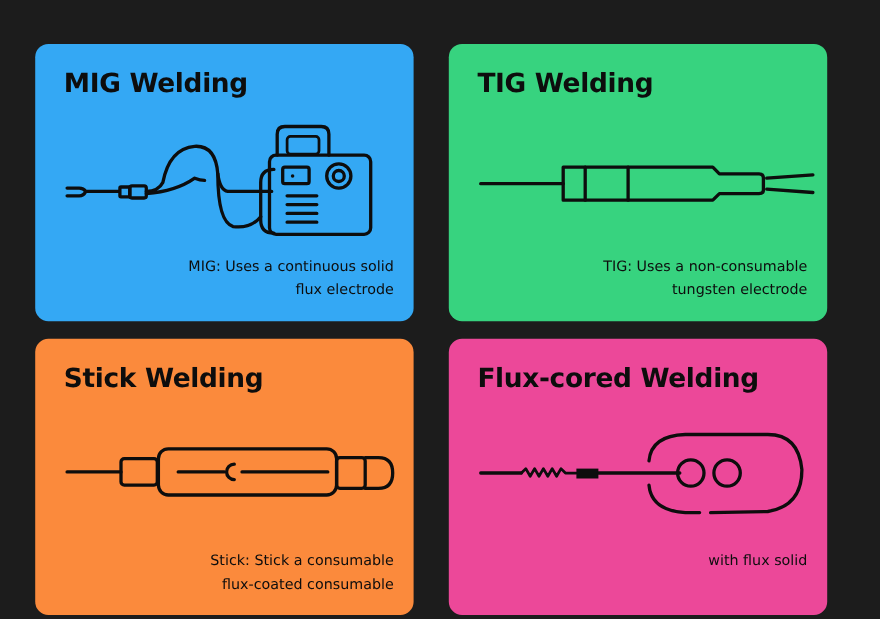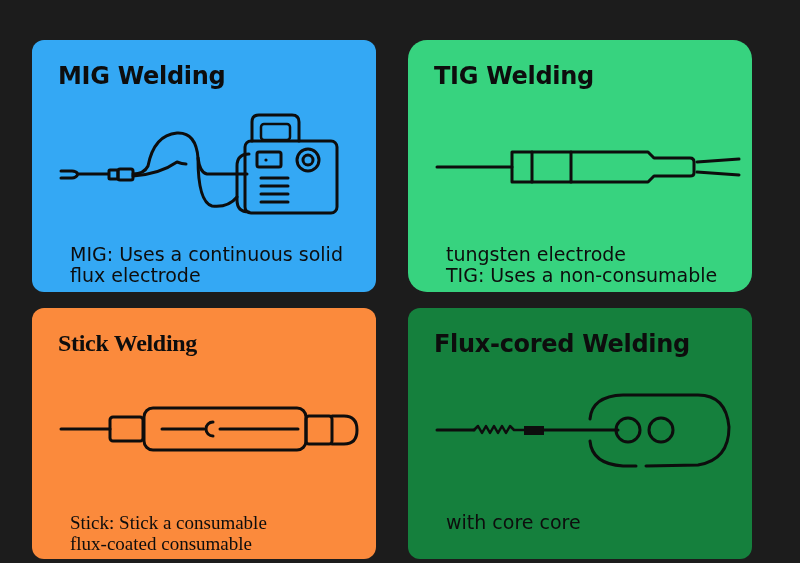--- a/index.html
+++ b/index.html
@@ -8,39 +8,40 @@
     background: #1c1c1c;
     position: relative; overflow: hidden;
     font-family: "DejaVu Sans", "Liberation Sans", sans-serif;
   }
   .card {
     position: absolute;
     width: 344px; height: 252px;
     border-radius: 12px;
     box-sizing: border-box;
     color: #0d0d0d;
+    text-align: right;
   }
   .card .title {
     position: absolute; left: 26px; top: 22px;
     font-size: 24px; font-weight: bold; letter-spacing: -0.3px;
     margin: 0; white-space: nowrap;
   }
   .card .desc {
     position: absolute; left: 26px; top: 192px;
-    font-size: 19px; line-height: 21px; width: 300px;
-    margin: 12px;
+    font-size: 13px; line-height: 21px; width: 300px;
+    margin: 0;
   }
   .card .desc span { display: block; white-space: nowrap; }
   .card svg.illus {
     position: absolute; left: 0; top: 0;
   }
   #card-mig { left: 32px; top: 40px; background: #34a8f4; }
-  #card-tig { left: 408px; top: 40px; background: #37d37f; border-radius: 19px; }
-  #card-stick { left: 32px; top: 308px; background: #fb8a3c; height: 251px; font-family: Liberation Serif, serif; }
-  #card-flux { left: 408px; top: 308px; background: #15803d; height: 251px; }
+  #card-tig { left: 408px; top: 40px; background: #37d37f; }
+  #card-stick { left: 32px; top: 308px; background: #fb8a3c; height: 251px; }
+  #card-flux { left: 408px; top: 308px; background: #ec4899; height: 251px; }
 </style>
 </head>
 <body>
 
 <div class="card" id="card-mig">
   <h2 class="title">MIG Welding</h2>
   <svg class="illus" width="360" height="252" viewBox="0 0 360 252" fill="none" stroke="#0d0d0d" stroke-width="3" stroke-linecap="round" stroke-linejoin="round">
 
     <path d="M29 131 L40 131 Q44 131 46 134 M29 138 L40 138 Q44 138 46 134 M46 134 L76 134"></path>
 
@@ -74,22 +75,22 @@
 
 <div class="card" id="card-tig">
   <h2 class="title">TIG Welding</h2>
   <svg class="illus" width="360" height="252" viewBox="0 0 360 252" fill="none" stroke="#0d0d0d" stroke-width="3" stroke-linecap="round" stroke-linejoin="round">
     <path d="M29 127 L104 127"></path>
     <path d="M104 112 L240 112 L246 118 L282 118 Q286 118 286 122 L286 133 Q286 136 282 136 L246 136 L240 142 L104 142 Z"></path>
     <path d="M124 112 L124 142 M163 112 L163 142"></path>
     <path d="M289 122 L331 119 M289 132 L331 135"></path>
   </svg>
   <p class="desc">
+    <span>TIG: Uses a non-consumable</span>
     <span>tungsten electrode</span>
-    <span>TIG: Uses a non-consumable</span>
   </p>
 </div>
 
 <div class="card" id="card-stick">
   <h2 class="title">Stick Welding</h2>
   <svg class="illus" width="360" height="251" viewBox="0 0 360 251" fill="none" stroke="#0d0d0d" stroke-width="3" stroke-linecap="round" stroke-linejoin="round">
     <path d="M29 121 L78 121"></path>
     <rect x="78" y="109" width="33" height="24" rx="3"></rect>
     <rect x="112" y="100" width="162" height="42" rx="9"></rect>
     <path d="M130 121 L172 121 M188 121 L266 121"></path>
@@ -109,15 +110,15 @@
     <path d="M29 122 L66 122"></path>
     <path d="M66 122 L70 118 L74 125 L78 118 L82 125 L86 118 L90 125 L94 118 L98 125 L102 118 L106 122 L116 122" stroke-width="2.5"></path>
     <rect x="116" y="118" width="20" height="9" fill="#0d0d0d" stroke="none"></rect>
     <path d="M136 122 L210 122"></path>
     <circle cx="220" cy="122" r="12"></circle>
     <circle cx="253" cy="122" r="12"></circle>
     <path d="M182 111 Q184 88 215 87 L290 87 Q318 87 321 119 Q321 152 290 157 L238 158"></path>
     <path d="M182 133 Q184 156 215 158 L228 158"></path>
   </svg>
   <p class="desc">
-    <span>with core core</span>
+    <span>with flux solid</span>
   </p>
 </div>
 
 </body></html>

